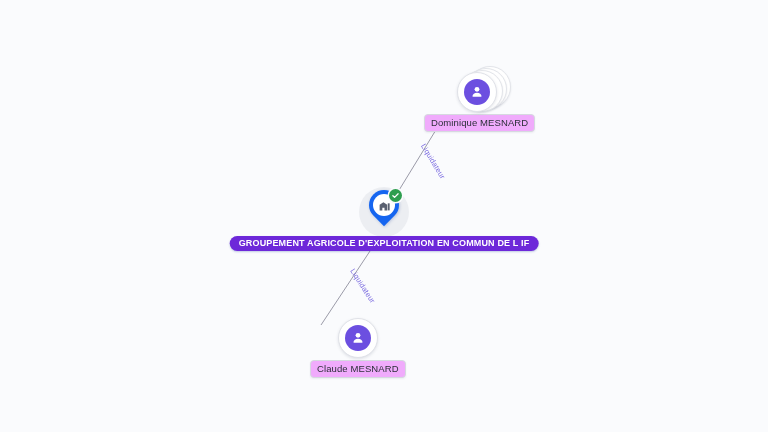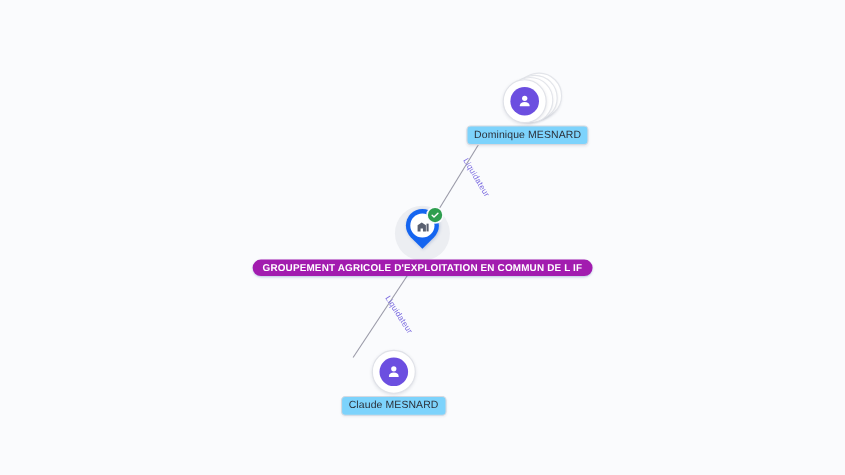--- a/index.html
+++ b/index.html
@@ -94,21 +94,21 @@
     background: #6c4fe0;
     display: flex;
     align-items: center;
     justify-content: center;
   }
   .avatar-circle svg { display: block; }
 
   
   .name-label {
     margin-top: 2px;
-    background: #7dd3fc;
+    background: #f0abfc;
     border: 1px solid #d6d9e0;
     border-radius: 4px;
     padding: 2px 6px 3px 6px;
     font-size: 9.5px;
     color: #2b2f38;
     white-space: nowrap;
     box-shadow: 0 1px 2px rgba(40,50,80,0.07);
     letter-spacing: 0.1px;
   }
 
@@ -167,21 +167,21 @@
     justify-content: center;
     box-shadow: 0 0 0 1.5px #fafbfd;
   }
   .verified-badge svg { display: block; }
 
   .company-label {
     position: absolute;
     left: 50%;
     transform: translateX(-50%);
     top: 50px;
-    background: #a21caf;
+    background: #6d28d9;
     color: #ffffff;
     border-radius: 9px;
     padding: 2px 9px 3px 9px;
     font-size: 9px;
     font-weight: bold;
     white-space: nowrap;
     letter-spacing: 0.15px;
     box-shadow: 0 1px 2px rgba(20,60,150,0.25);
   }
 </style>

